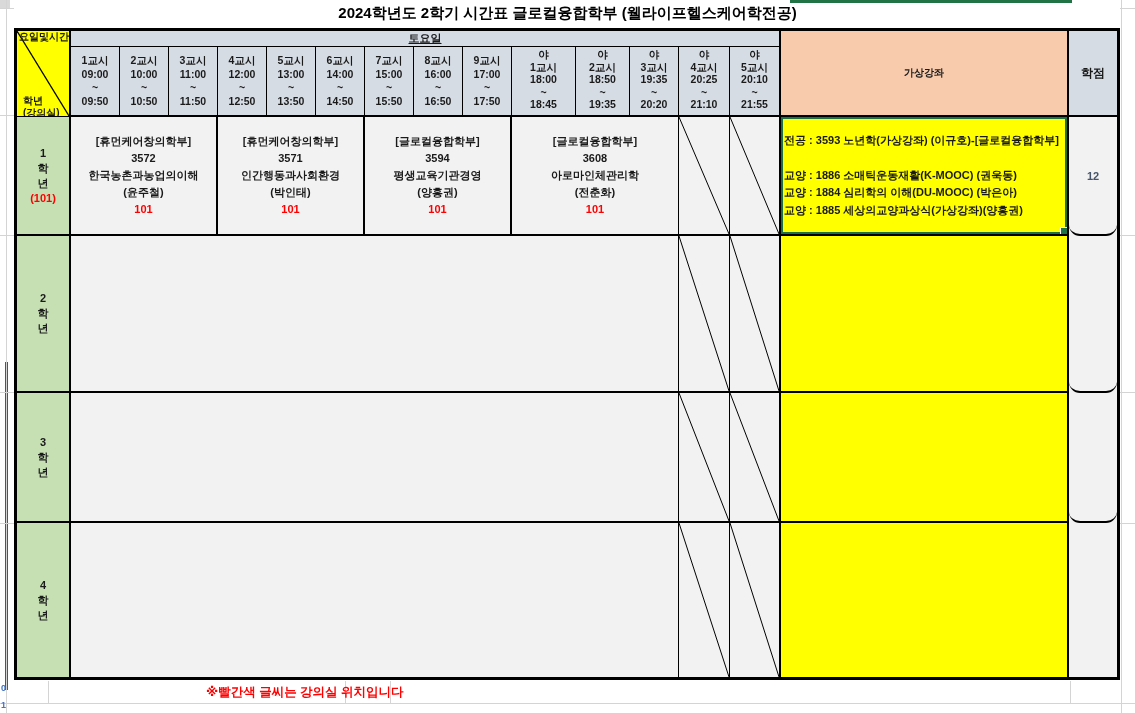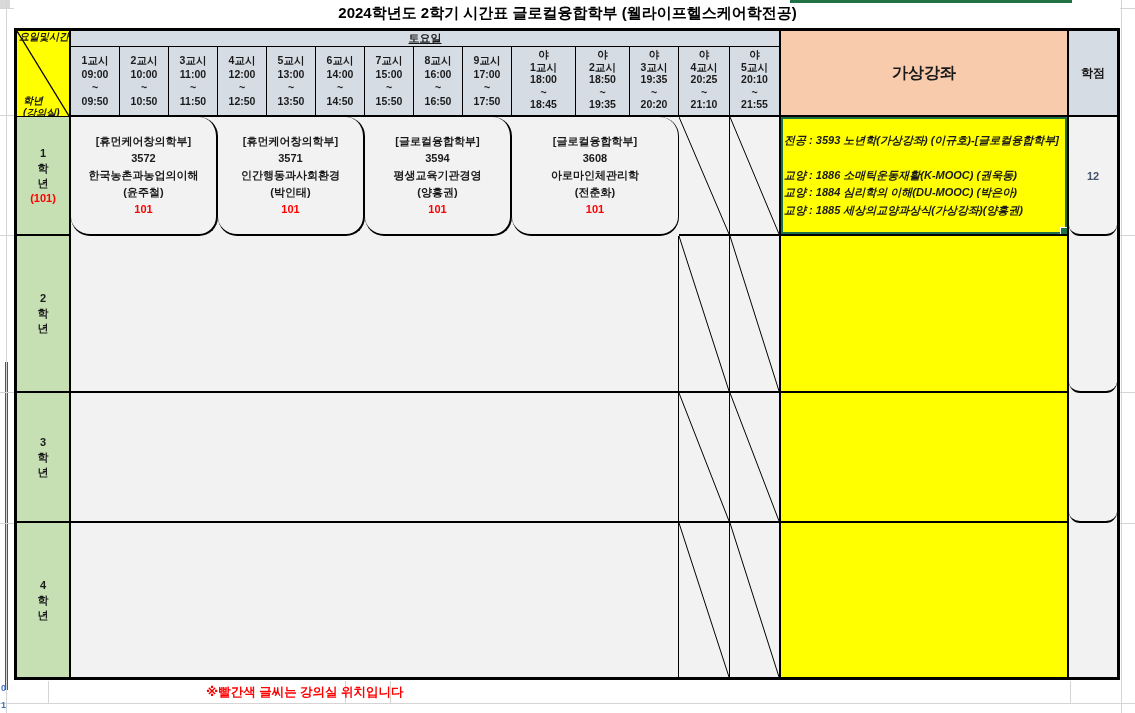--- a/index.html
+++ b/index.html
@@ -32,40 +32,40 @@
     box-sizing:border-box;position:relative;
     border-right:1px solid #000;border-bottom:1px solid #000;
     display:flex;flex-direction:column;align-items:center;justify-content:center;
     text-align:center;overflow:hidden;color:#1a1a1a;
   }
   .br2{border-right-width:2px;}
   .bb2{border-bottom-width:2px;}
   .nbr{border-right:none;}
   .nbb{border-bottom:none;}
   .hdr{background:#d6dce4;font-weight:bold;}
-  .yellow{background:#ffff00;font-style:italic;}
+  .yellow{background:#ffff00;}
   .green{background:#c6e0b4;}
   .peach{background:#f8cbad;}
   .grayc{background:#f2f2f2;}
 
   .corner{justify-content:flex-start;align-items:flex-start;}
   .corner .diag{position:absolute;inset:0;width:100%;height:100%;}
   .corner-top{position:absolute;top:0;left:2px;width:50px;font-size:10px;font-weight:bold;text-align:left;line-height:12px;}
   .corner-bottom{position:absolute;bottom:-3px;left:6px;font-size:10px;font-weight:bold;text-align:left;line-height:12px;}
 
   .sat{font-size:11px;text-decoration:underline;}
   .period{font-size:10.5px;line-height:13.5px;}
   .night{font-size:10.5px;line-height:12.5px;justify-content:flex-start;padding-top:1px;}
-  .vh{font-size:16px;}
+  .vh{font-size:10px;}
   .ch{font-size:12px;}
 
   .glabel{font-size:11px;font-weight:bold;line-height:15px;}
   .room-red{color:#ff0000;font-weight:bold;}
 
-  .course{font-size:11px;font-weight:bold;line-height:17px;border-radius:19px;}
+  .course{font-size:11px;font-weight:bold;line-height:17px;}
   .course .room-red{font-size:11px;}
 
   .diagcell .diag{position:absolute;inset:0;width:100%;height:100%;}
 
   .virt{align-items:flex-start;justify-content:center;text-align:left;padding:2px 3px;}
   .vline{font-size:11px;font-weight:bold;line-height:17.5px;min-height:17.5px;width:100%;
          white-space:nowrap;overflow:hidden;}
   .selected{box-shadow:inset 0 0 0 2px #1e7145;}
   .sel-handle{position:absolute;right:-1px;bottom:-1px;width:6px;height:6px;
               background:#1e7145;border:1px solid #fff;z-index:6;}

